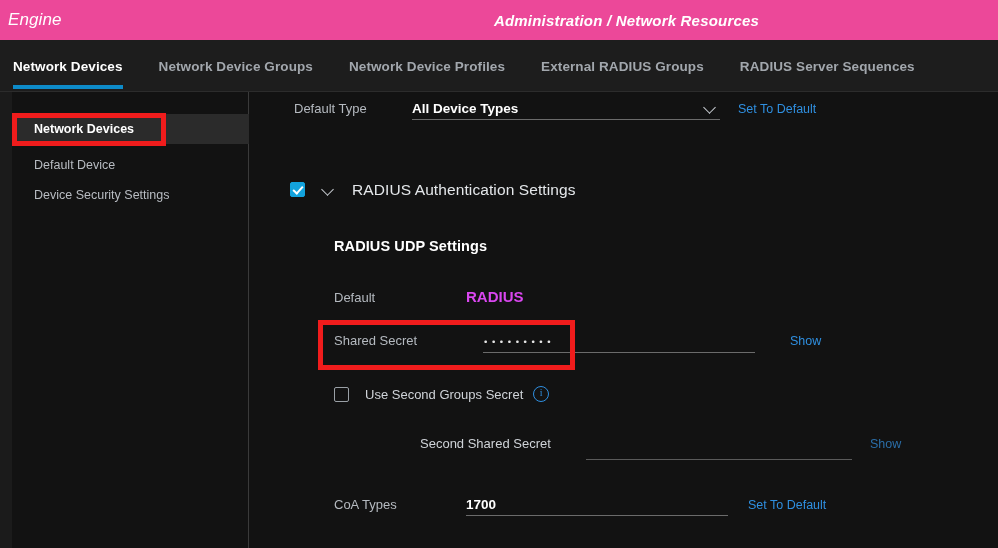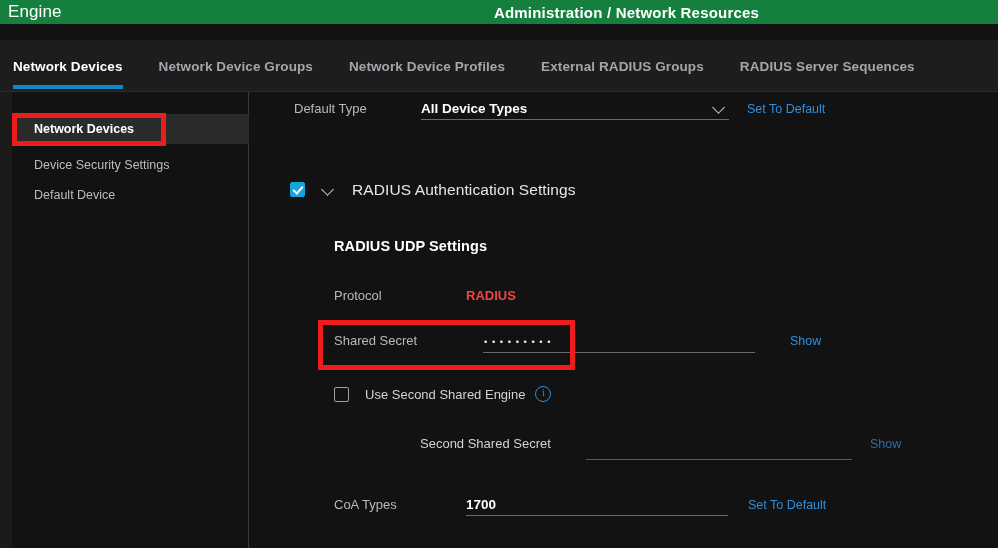--- a/index.html
+++ b/index.html
@@ -20,24 +20,25 @@
     width: 998px;
     height: 548px;
     background: #121212;
   }
 
   
   .header {
     position: absolute;
     left: 0; top: 0;
     width: 998px;
-    height: 24px;
-    background: #15803d;
-    display: flex;
-    align-items: center;
+    height: 40px;
+    background: #ec4899;
+    display: flex;
+    align-items: center;
+    font-style: italic;
   }
   .header-left {
     position: absolute;
     left: 8px;
     font-size: 17px;
     color: #ffffff;
     letter-spacing: 0.1px;
   }
   .header-title {
     position: absolute;
@@ -143,22 +144,22 @@
   .row {
     position: absolute;
     display: flex;
     align-items: baseline;
   }
   .lbl {
     font-size: 13px;
     color: #b5bac0;
   }
   .lbl-strong {
-    font-size: 13px;
-    color: #ef4444;
+    font-size: 15px;
+    color: #d946ef;
     font-weight: bold;
   }
   .field {
     position: relative;
     border-bottom: 1px solid #6b6b6b;
     height: 22px;
     display: flex;
     align-items: center;
     box-sizing: border-box;
   }
@@ -275,63 +276,63 @@
   </div>
 
   <div class="gutter"></div>
 
   <div class="sidebar">
     <div id="side-list">
         <div class="side-item selected">
           <span>Network Devices</span>
         </div>
         <div class="side-item">
+          <span>Default Device</span>
+        </div>
+        <div class="side-item">
           <span>Device Security Settings</span>
         </div>
-        <div class="side-item">
-          <span>Default Device</span>
-        </div>
       </div>
   </div>
 
   <div class="content">
 
     <div class="row" style="left:44px; top:6px; width:600px;">
       <div class="lbl" style="width:118px;">Default Type</div>
-      <div class="field" style="width:308px;margin-left:9px;">
+      <div class="field" style="width:308px;">
         <span class="val">All Device Types</span>
         <span class="chevron" style="position:absolute; right:4px; top:4px;"></span>
       </div>
       <div class="link" style="margin-left:18px;">Set To Default</div>
     </div>
 
     <div class="row" style="left:40px; top:88px;">
       <span class="cb checked" style="align-self:center;"></span>
       <span class="chevron" style="align-self:center; margin-left:17px; margin-top:2px;"></span>
       <span class="group-title" style="position:relative; margin-left:18px; top:1px;">RADIUS Authentication Settings</span>
     </div>
 
     <div class="section-title" style="left:84px; top:146px;">RADIUS UDP Settings</div>
 
     <div class="row" style="left:84px; top:196px;">
-      <div class="lbl" style="width:132px;">Protocol</div>
+      <div class="lbl" style="width:132px;">Default</div>
       <div class="lbl-strong">RADIUS</div>
     </div>
 
     <div class="row" style="left:84px; top:239px; width:620px;gap:17px;">
       <div class="lbl" style="width:132px;">Shared Secret</div>
       <div class="field" style="width:272px;">
         <span class="dots">•••••••••</span>
       </div>
       <div class="link" style="margin-left:18px;">Show</div>
     </div>
 
     <div class="row" style="left:84px; top:294px; align-items:center;">
       <span class="cb unchecked"></span>
-      <span class="lbl" style="margin-left:16px; font-size:13px; color:#cfd3d8;">Use Second Shared Engine</span>
+      <span class="lbl" style="margin-left:16px; font-size:13px; color:#cfd3d8;">Use Second Groups Secret</span>
       <span class="info-icon" style="margin-left:10px;">i</span>
     </div>
 
     <div class="row" style="left:170px; top:344px; width:560px;">
       <div class="lbl" style="width:166px; color:#cfd3d8;">Second Shared Secret</div>
       <div class="field" style="width:266px; border-bottom-color:#5a5a5a;">
         <span class="val plain"></span>
       </div>
       <div class="link dim" style="margin-left:18px;">Show</div>
     </div>

